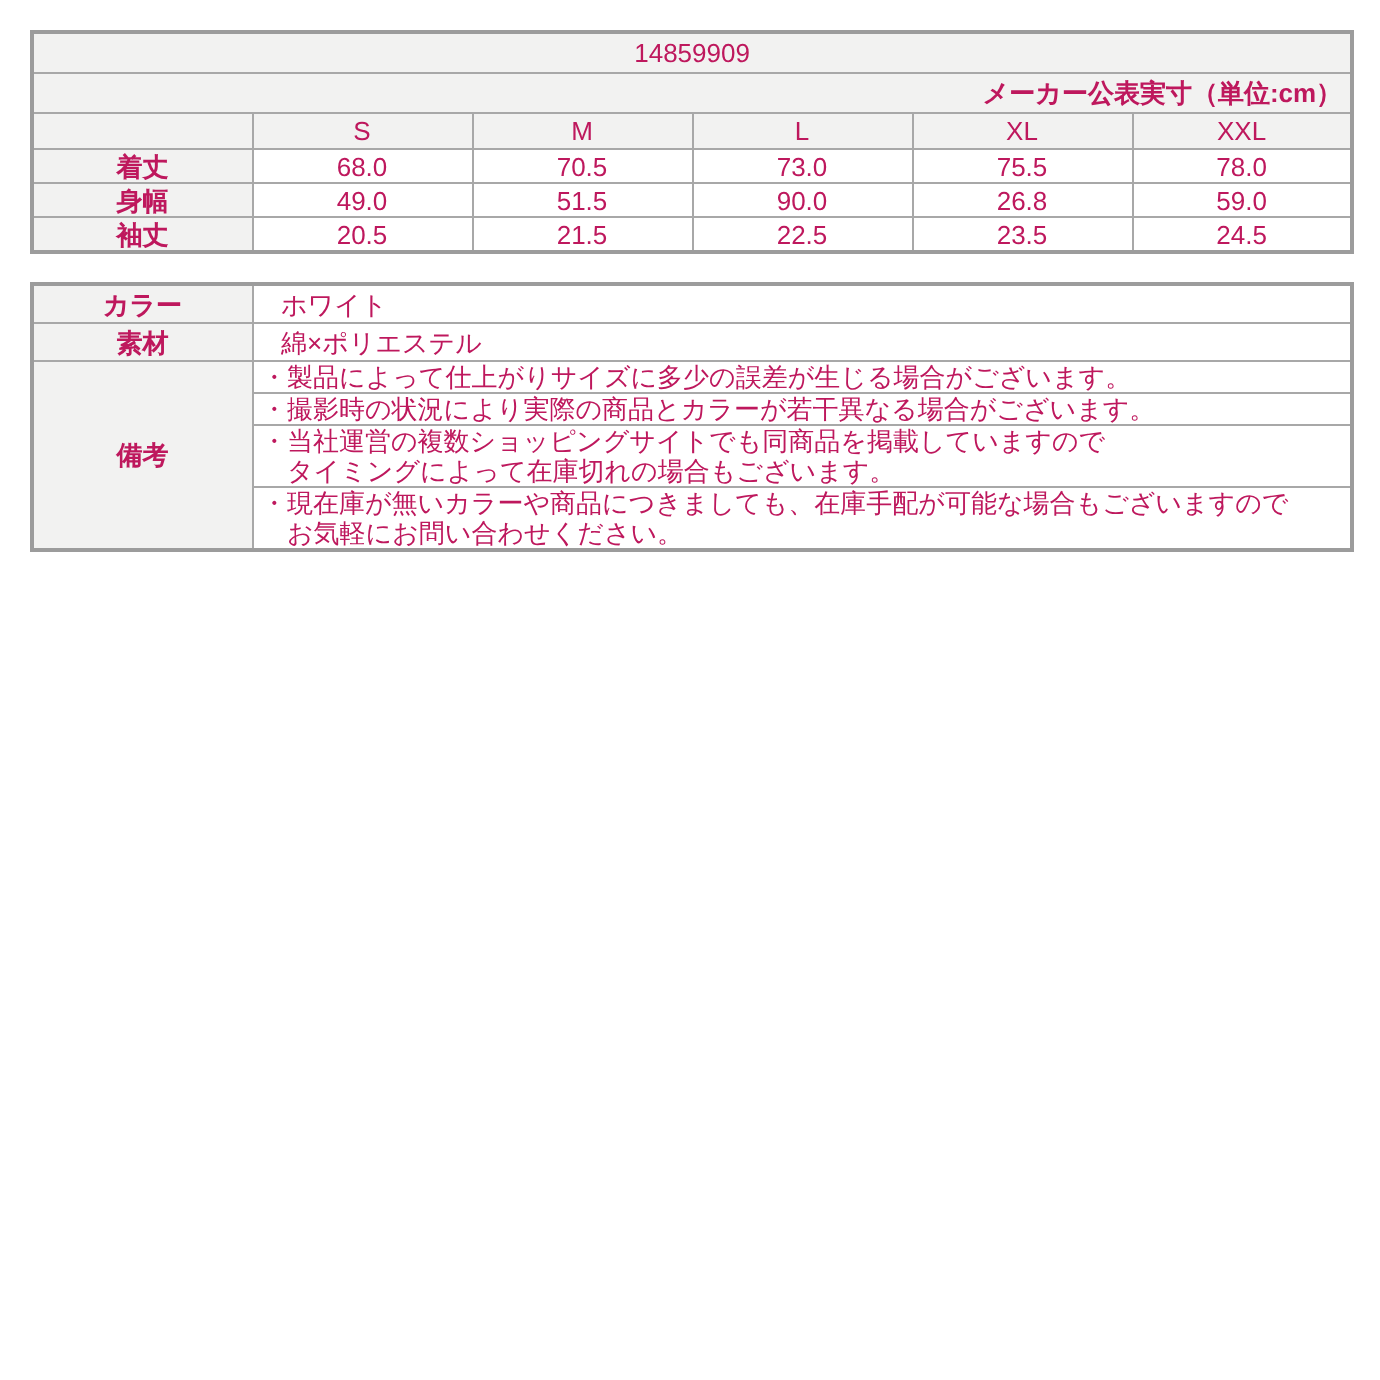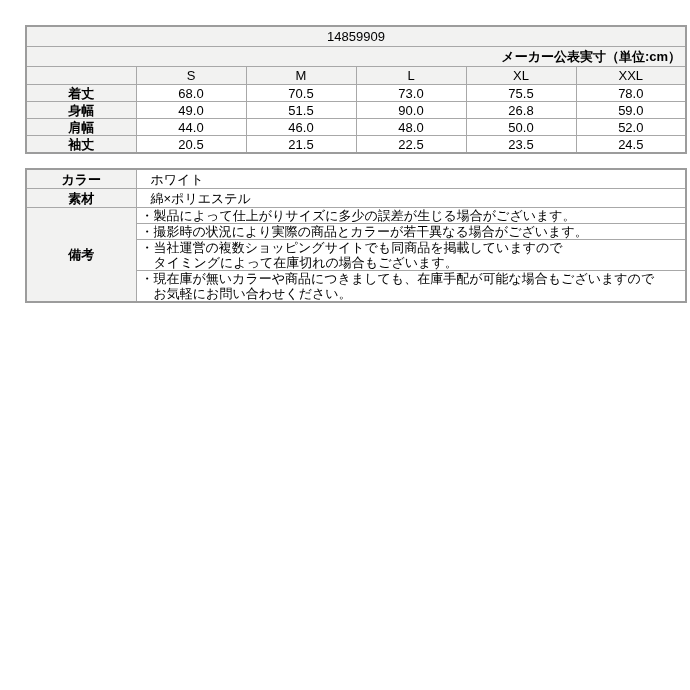--- a/index.html
+++ b/index.html
@@ -2,23 +2,23 @@
 <html><head>
 <meta charset="utf-8">
 <style>
   html, body { margin: 0; padding: 0; background: #ffffff; }
   .page {
     position: relative;
     width: 690px;
     height: 564px;
     background: #ffffff;
     box-sizing: border-box;
-    padding: 25px;
+    padding: 15px;
     font-family: "Liberation Sans", "DejaVu Sans", sans-serif;
-    color: #000000;
+    color: #be185d;
     font-size: 13px;
   }
   table.tbl {
     border-collapse: collapse;
     table-layout: fixed;
     width: 660px;
     border: 2px solid #9c9c9c;
   }
   table.tbl td {
     border: 1px solid #a8a8a8;
@@ -87,28 +87,20 @@
       </tr>
       <tr class="r-data">
         <td class="hd center bold">身幅</td>
         <td class="val center">49.0</td>
         <td class="val center">51.5</td>
         <td class="val center">90.0</td>
         <td class="val center">26.8</td>
         <td class="val center">59.0</td>
       </tr>
       <tr class="r-data">
-        <td class="hd center bold">肩幅</td>
-        <td class="val center">44.0</td>
-        <td class="val center">46.0</td>
-        <td class="val center">48.0</td>
-        <td class="val center">50.0</td>
-        <td class="val center">52.0</td>
-      </tr>
-      <tr class="r-data">
         <td class="hd center bold">袖丈</td>
         <td class="val center">20.5</td>
         <td class="val center">21.5</td>
         <td class="val center">22.5</td>
         <td class="val center">23.5</td>
         <td class="val center">24.5</td>
       </tr>
     </tbody>
   </table>
 

